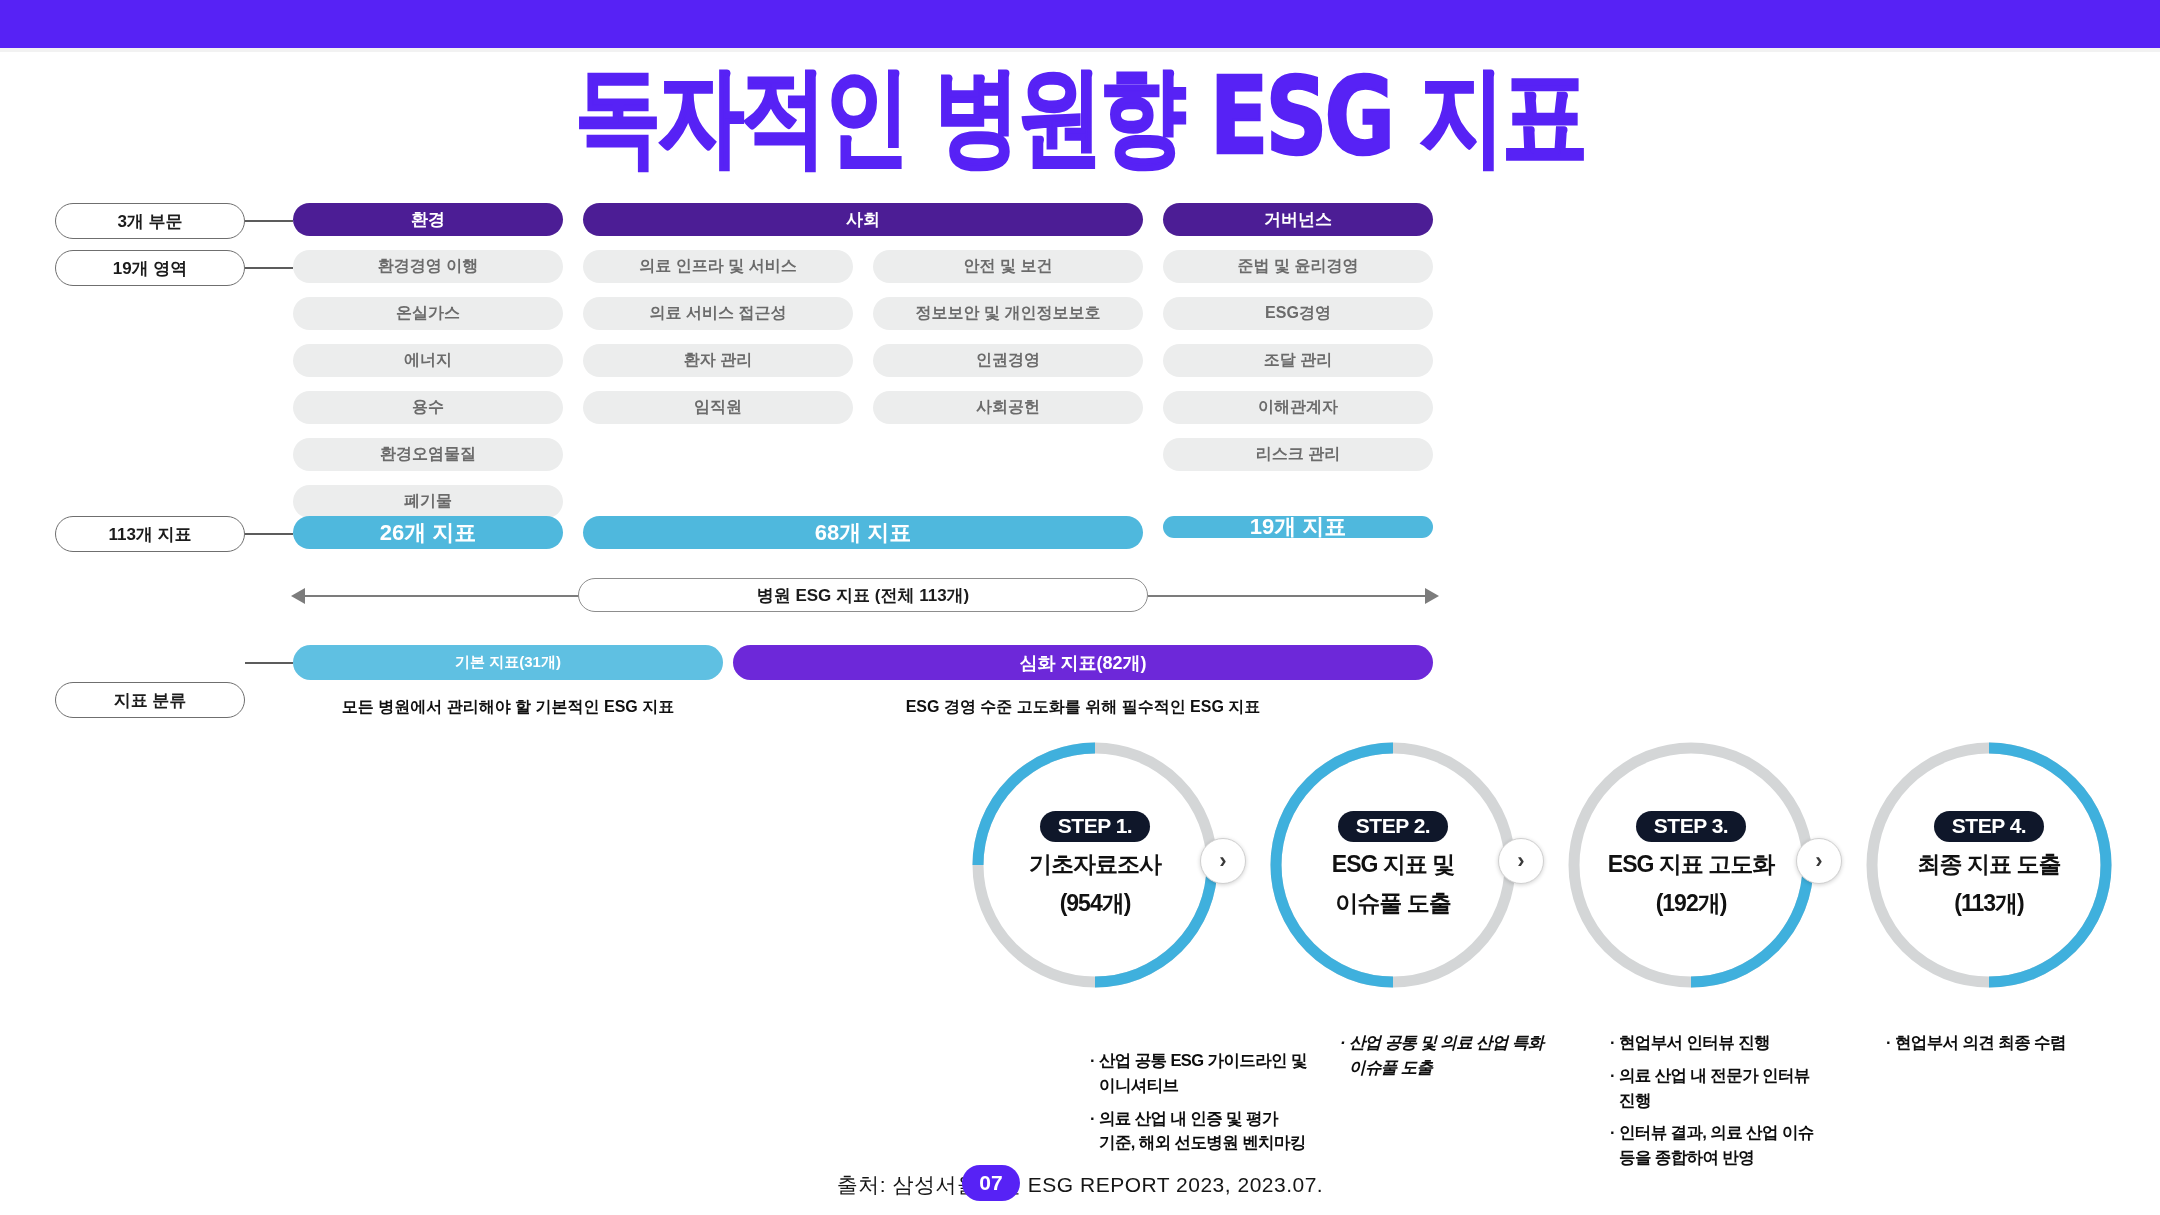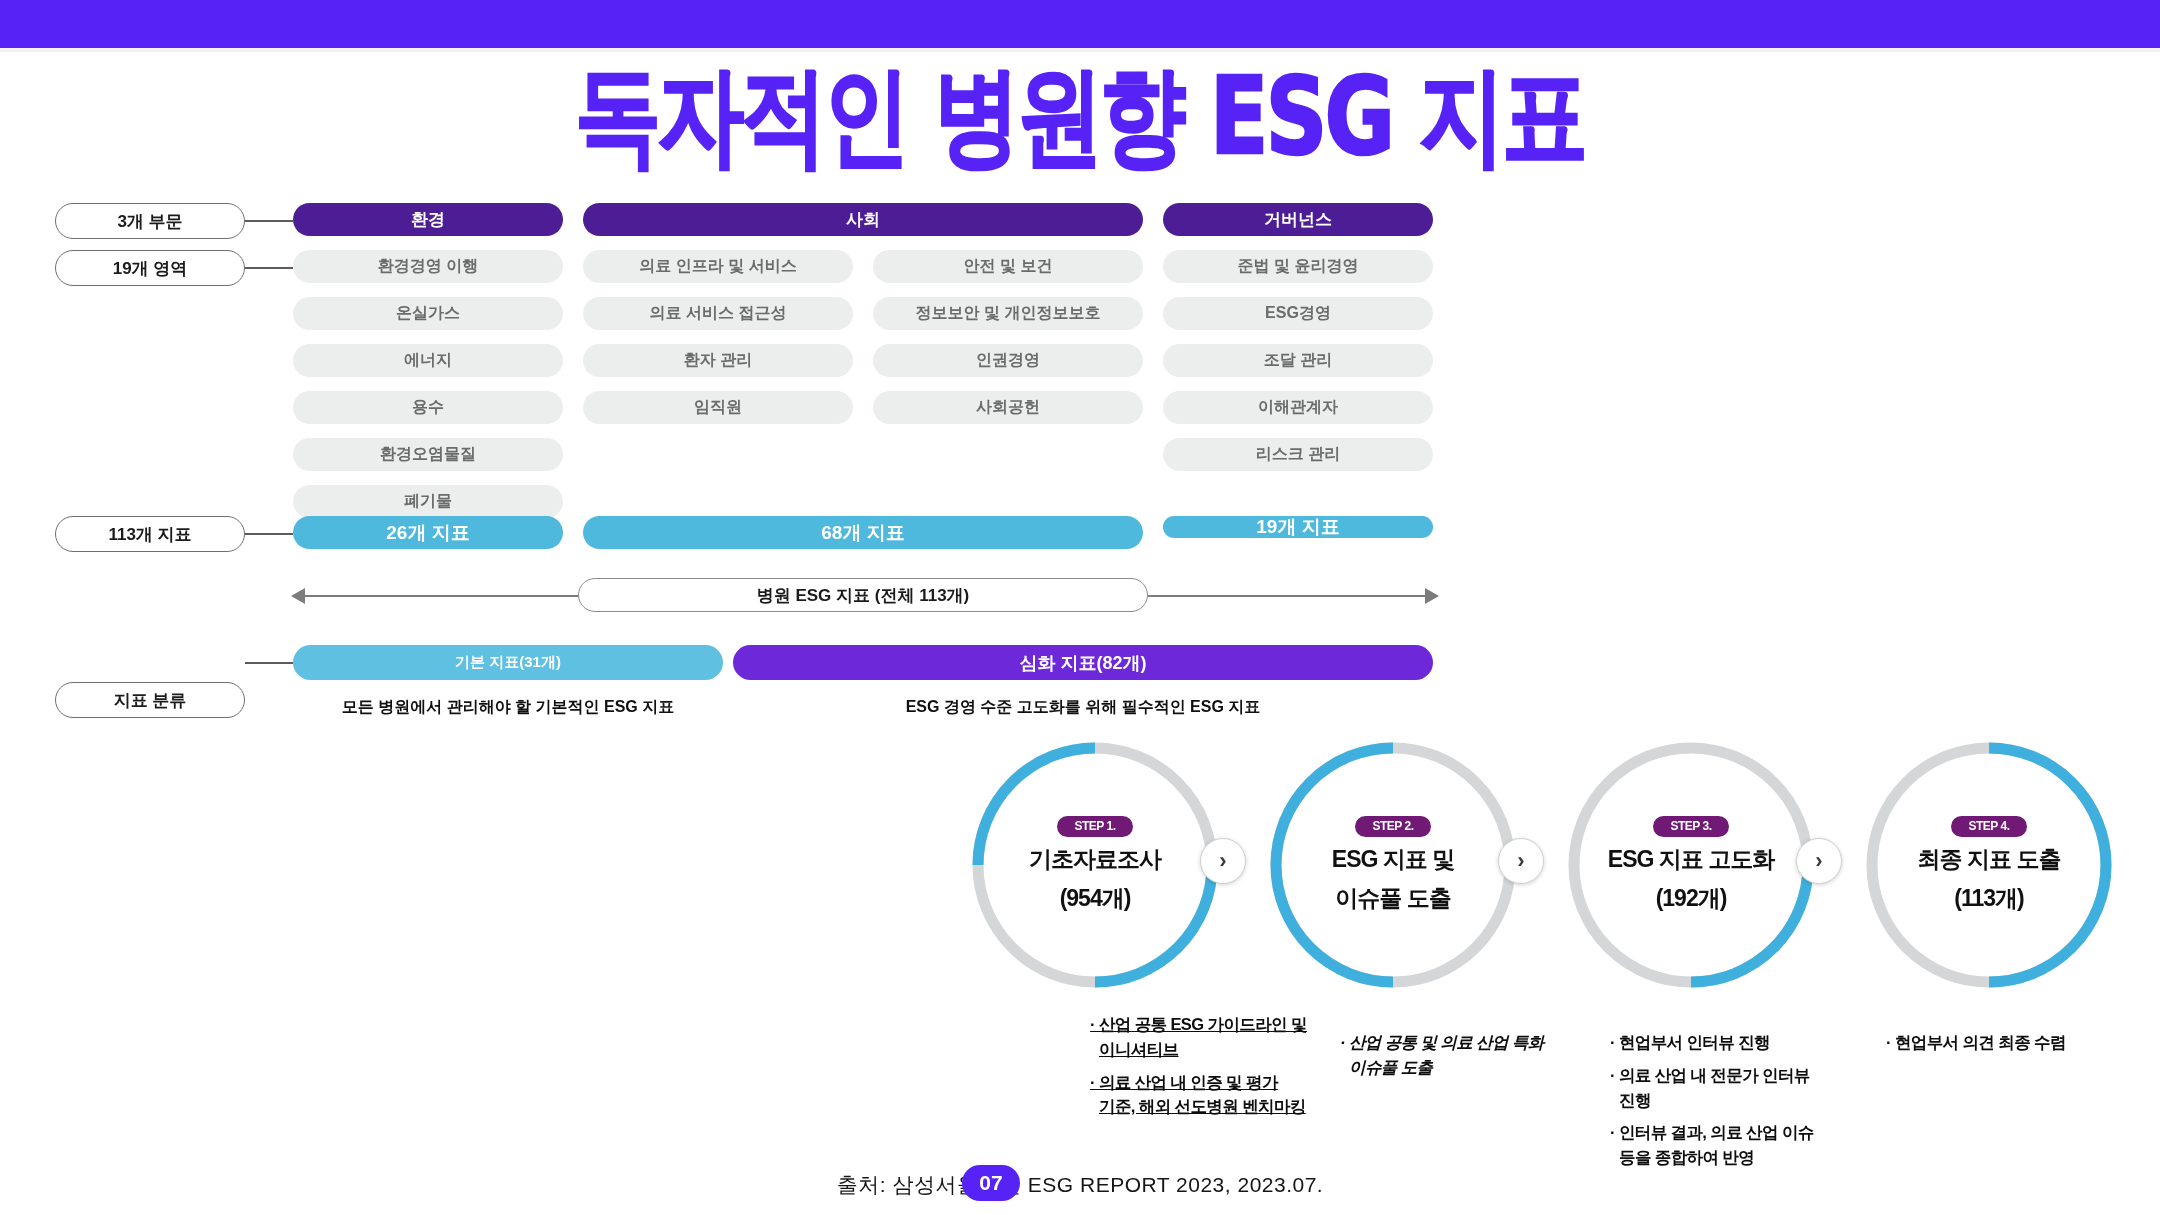--- a/index.html
+++ b/index.html
@@ -40,21 +40,21 @@
     border-radius: 999px;
     font-size: 16.5px; font-weight: 700;
     white-space: nowrap;
   }
   .pill-label {
     background: #ffffff; border: 1.6px solid #6f6f6f; color: #1b1b1b;
     font-size: 17px; font-weight: 800;
   }
   .pill-head { background: #4c1d95; color: #ffffff; font-size: 17px; font-weight: 700; }
   .pill-grey { background: #eceded; color: #6b6b6b; font-size: 16px; font-weight: 700; }
-  .pill-count { background: #4fb8dd; color: #ffffff; font-size: 19px; font-weight: 800; }
+  .pill-count { background: #4fb8dd; color: #ffffff; font-size: 22px; font-weight: 800; }
   .pill-basic { background: #5fc0e2; color: #ffffff; font-size: 15px; font-weight: 800; }
   .pill-adv   { background: #6d28d9; color: #ffffff; font-size: 18px; font-weight: 800; }
   .pill-total {
     background: #ffffff; border: 1.5px solid #8d8d8d; color: #1b1b1b;
     font-size: 17px; font-weight: 800;
   }
 
   .connector { position: absolute; height: 2px; background: #5c5c5c; }
 
   .caption {
@@ -73,22 +73,22 @@
 
   
   .step-circle { position: absolute; width: 250px; height: 250px; }
   .step-circle svg { position: absolute; left: 0; top: 0; }
   .step-inner {
     position: absolute; left: 0; top: 0; width: 250px; height: 250px;
     display: flex; flex-direction: column; align-items: center; justify-content: center;
     gap: 7px;
   }
   .step-tag {
-    background: #701a75; color: #ffffff; border-radius: 999px;
-    padding: 3px 18px 4px 18px; font-size: 12px; font-weight: 800;
+    background: #0f172a; color: #ffffff; border-radius: 999px;
+    padding: 3px 18px 4px 18px; font-size: 21px; font-weight: 800;
     letter-spacing: -0.5px;
   }
   .step-line {
     font-size: 23px; font-weight: 900; color: #111111; letter-spacing: -1px;
     white-space: nowrap; line-height: 1.35;
   }
   .chev {
     position: absolute; width: 46px; height: 46px; border-radius: 50%;
     background: #ffffff; border: 1.5px solid #d0d0d0;
     box-shadow: 0 1px 4px rgba(0,0,0,0.18);
@@ -302,21 +302,21 @@
       <circle cx="125" cy="125" r="117" fill="none" stroke="#d4d6d7" stroke-width="11"></circle>
       <path d="M 125 8 A 117 117 0 0 1 242 125 A 117 117 0 0 1 125 242" fill="none" stroke="#3fb0dd" stroke-width="11"></path>
     </svg>
     <div class="step-inner">
       <div class="step-tag">STEP 4.</div>
       <div class="step-line">최종 지표 도출</div>
       <div class="step-line">(113개)</div>
     </div>
   </div>
 
-  <div class="bullets" style="left:1090px; top:1012px; width:250px;text-decoration:underline;">
+  <div class="bullets" style="left:1090px; top:1048px; width:250px;">
     <div class="bl" style="white-space: pre-line;">· 산업 공통 ESG 가이드라인 및
   이니셔티브</div>
     <div class="bl" style="white-space: pre-line;">· 의료 산업 내 인증 및 평가
   기준, 해외 선도병원 벤치마킹</div>
   </div>
 
   <div class="bullets" style="left:1340px; top:1030px; width:250px;font-style:italic;">
     <div class="bl" style="white-space: pre-line;">· 산업 공통 및 의료 산업 특화
   이슈풀 도출</div>
   </div>

